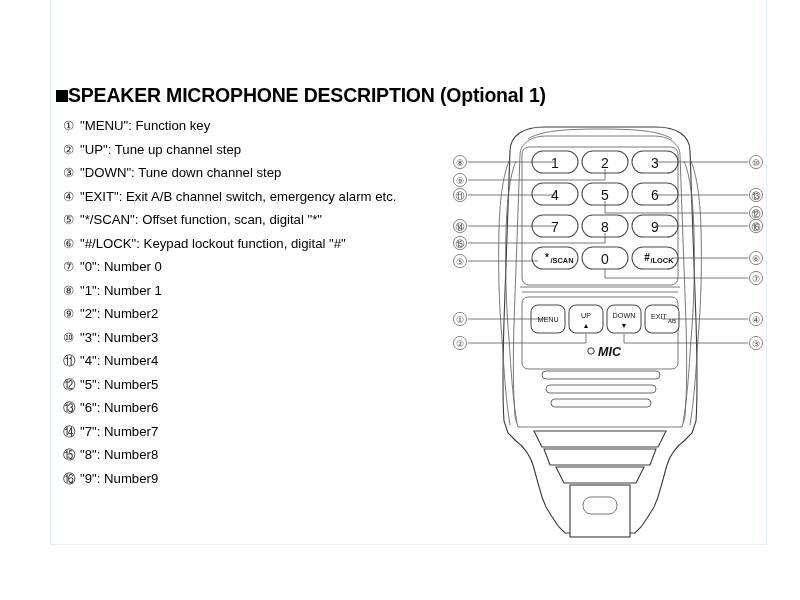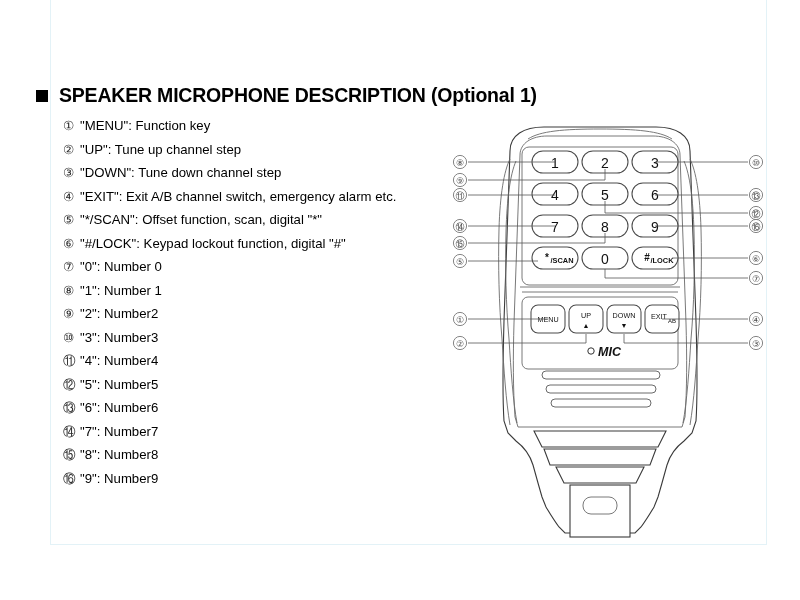--- a/index.html
+++ b/index.html
@@ -27,25 +27,25 @@
     border-left: 1.5px solid #e3f2f7;
     border-right: 1.5px solid #e3f2f7;
     border-bottom: 1.5px solid #e3f2f7;
     box-sizing: border-box;
     pointer-events: none;
   }
 
   
   #heading {
     position: absolute;
-    left: 36px;
+    left: 56px;
     top: 84px;
     display: flex;
     align-items: center;
-    gap: 11px;
+    gap: 0;
   }
   #heading .bullet-square {
     width: 12px;
     height: 12px;
     background: #000;
     flex: 0 0 auto;
   }
   #heading .heading-text {
     font-size: 19.5px;
     font-weight: bold;

